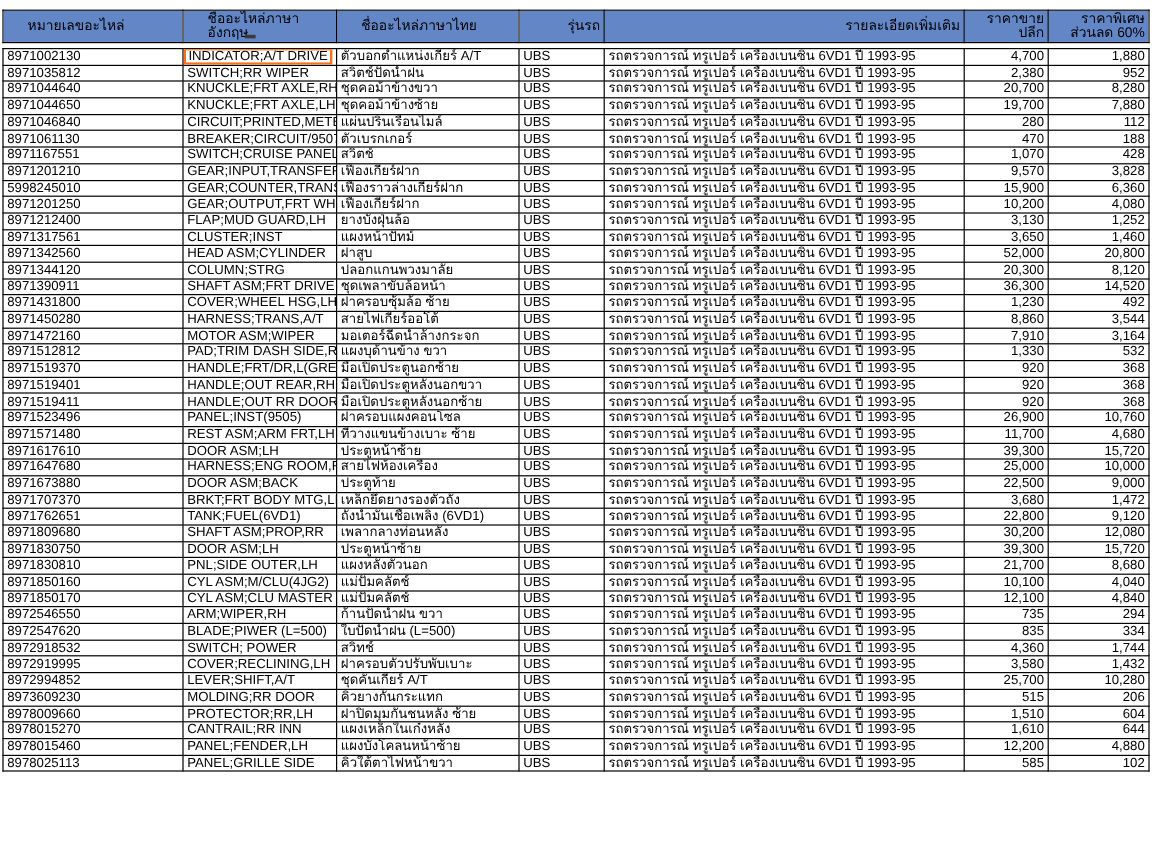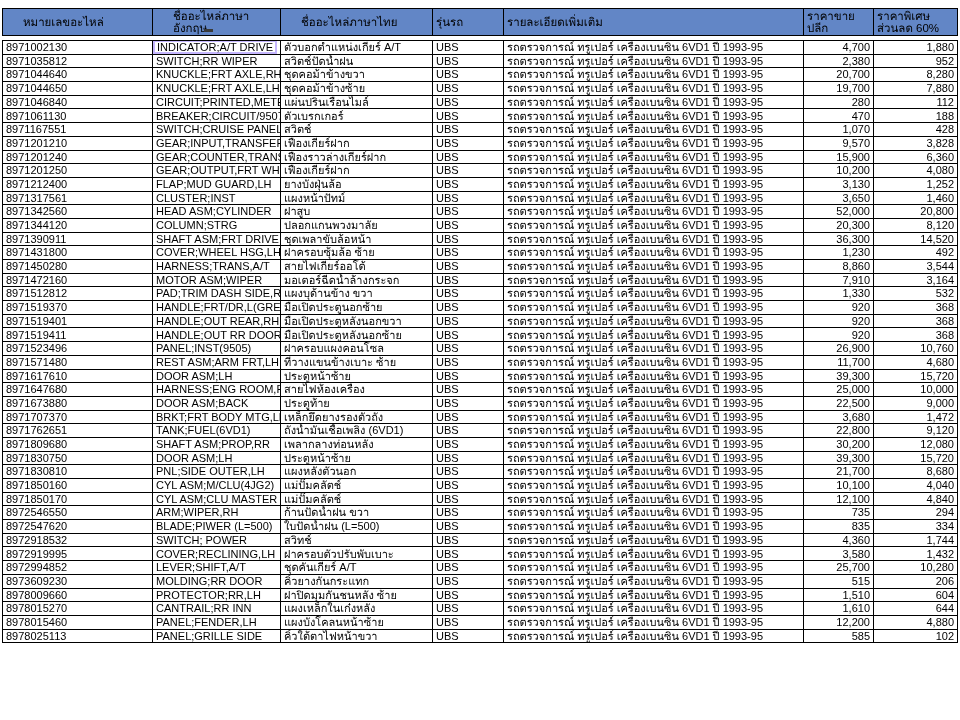--- a/index.html
+++ b/index.html
@@ -12,30 +12,30 @@
   table { border-collapse:collapse; table-layout:fixed; width:955px; }
   col.c1{width:150px} col.c2{width:128px} col.c3{width:152px}
   col.c4{width:71px}  col.c5{width:300px} col.c6{width:70px} col.c7{width:84px}
   th, td { border:1px solid #000; overflow:hidden; }
   thead th {
     background:#6286C6; color:#000; font-weight:normal;
     font-size:11.5px; line-height:12px; height:23px;
     padding:1px 3px; vertical-align:middle; white-space:pre-line;
   }
   th.left { text-align:left;padding-left:20px; }
-  th.center { text-align:left; }
+  th.center { text-align:right; }
   #data-table { margin-top:4px;padding-left:40px; }
   td {
     font-size:11px; line-height:12.5px; height:12.7px;
     padding:0 3px; white-space:nowrap; vertical-align:middle;
   }
   td.num { text-align:right; }
   .sel-outline {
     display:inline-block; box-sizing:border-box;
-    border:2px solid #c4b5fd; height:14px; line-height:11px;
+    border:2px solid #f97316; height:14px; line-height:11px;
     padding:0 2px; margin:-1px 0 -1px -3px; vertical-align:top;
   }
   .stray-dash {
     position:absolute; left:204px; top:29px; width:9px; height:3px;
     background:#3a3a3a;
   }
 </style>
 </head>
 <body>
 
@@ -143,21 +143,21 @@
         <tr>
     <td>8971201210</td>
     <td>GEAR;INPUT,TRANSFER</td>
     <td>เฟืองเกียร์ฝาก</td>
     <td>UBS</td>
     <td>รถตรวจการณ์ ทรูเปอร์ เครื่องเบนซิน 6VD1 ปี 1993-95</td>
     <td class="num">9,570</td>
     <td class="num">3,828</td>
   </tr>
         <tr>
-    <td>8971201240</td>
+    <td>5998245010</td>
     <td>GEAR;COUNTER,TRANSFE</td>
     <td>เฟืองราวล่างเกียร์ฝาก</td>
     <td>UBS</td>
     <td>รถตรวจการณ์ ทรูเปอร์ เครื่องเบนซิน 6VD1 ปี 1993-95</td>
     <td class="num">15,900</td>
     <td class="num">6,360</td>
   </tr>
         <tr>
     <td>8971201250</td>
     <td>GEAR;OUTPUT,FRT WHEE</td>

